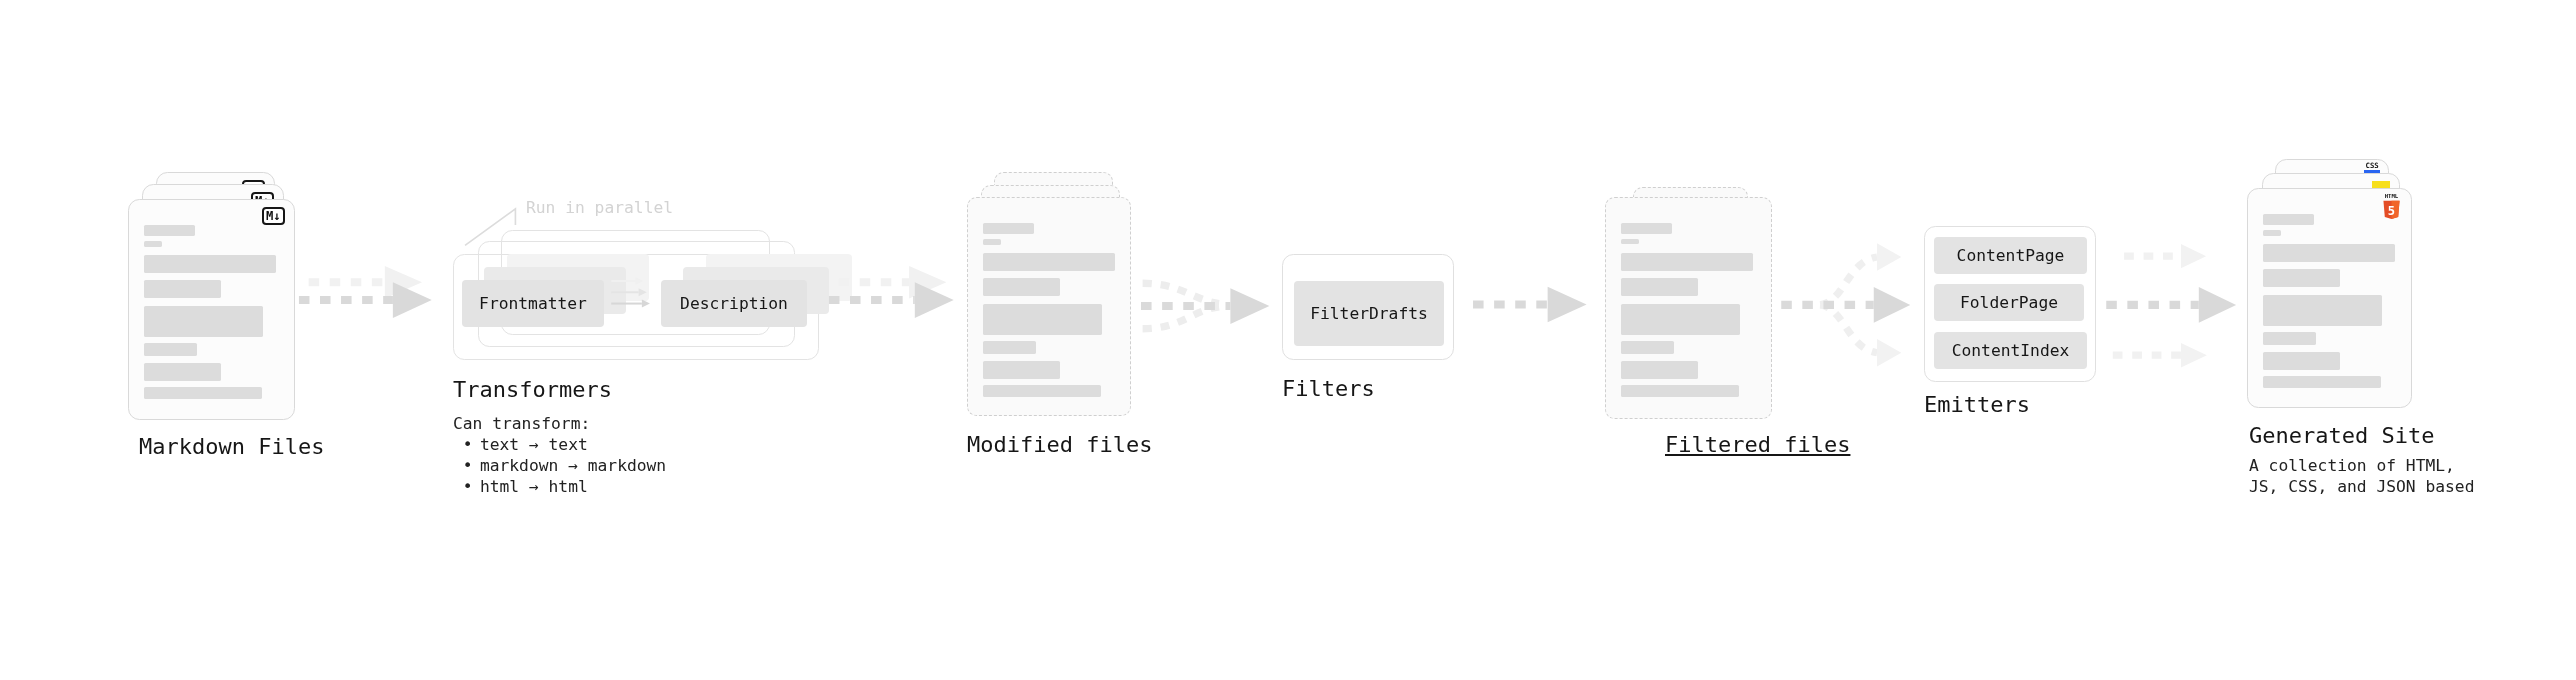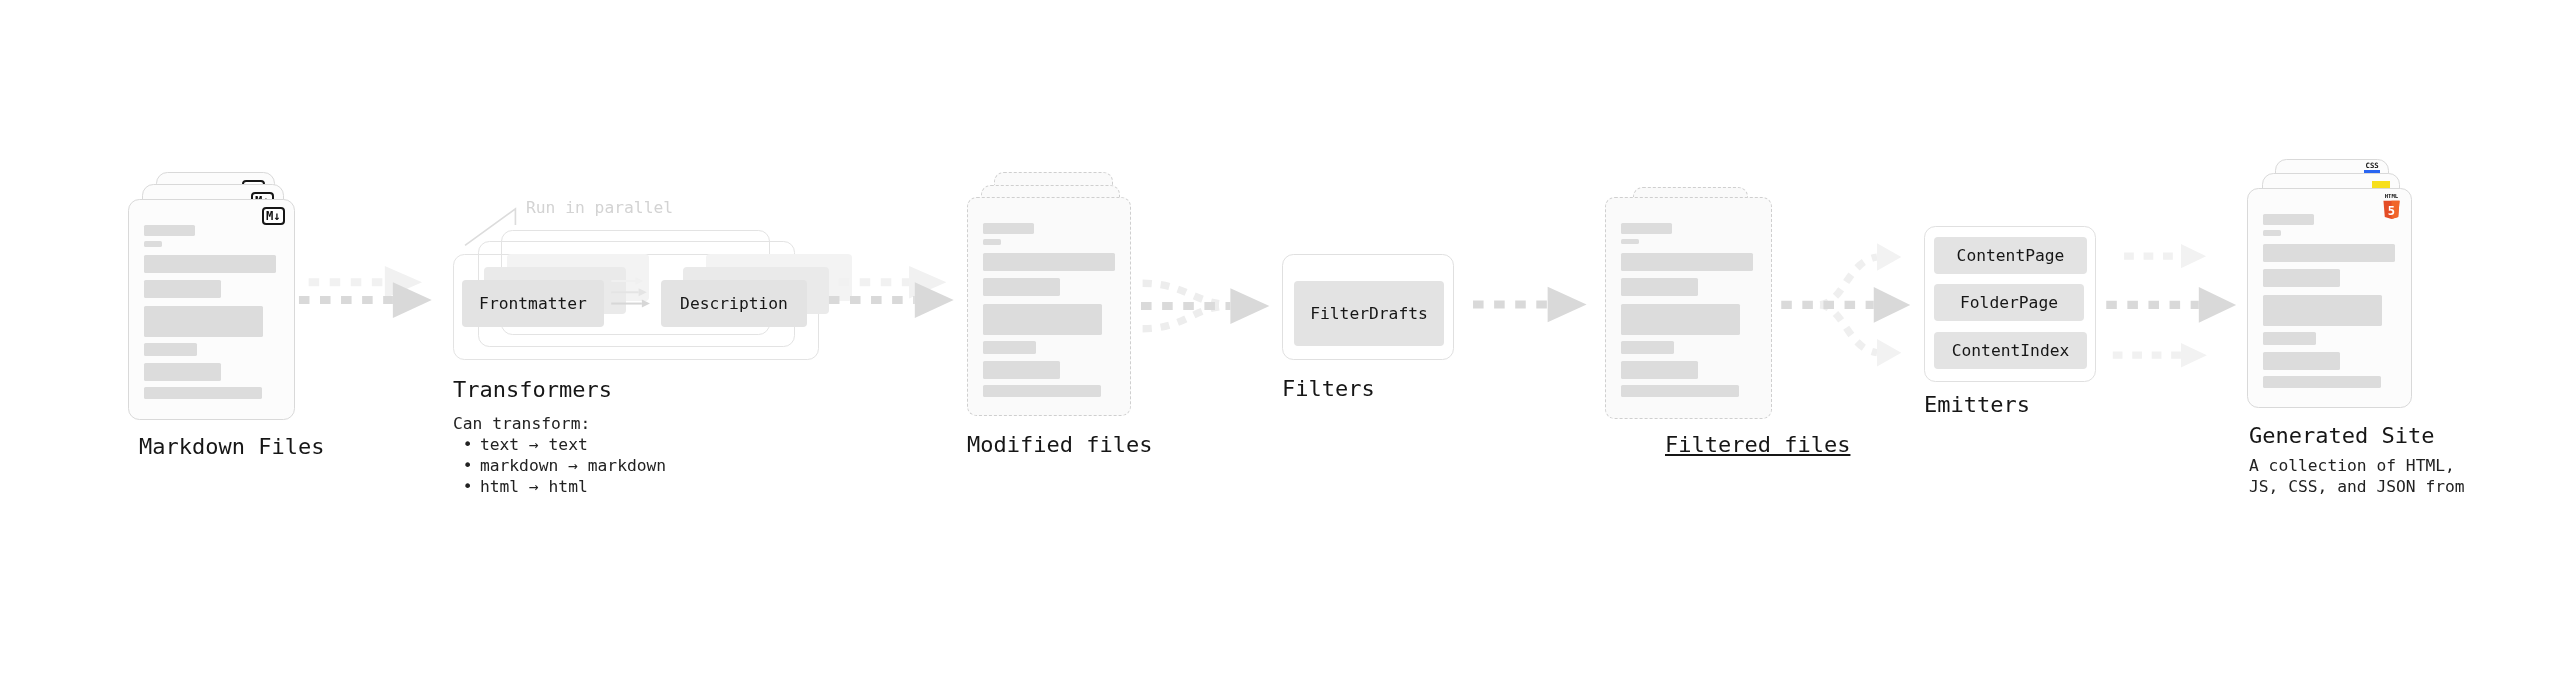--- a/index.html
+++ b/index.html
@@ -208,17 +208,17 @@
         <div class="bar" style="top: 80px; left: 15.4px; width: 77px; height: 18px;"></div>
         <div class="bar" style="top: 106px; left: 15.4px; width: 119px; height: 31px;"></div>
         <div class="bar" style="top: 143px; left: 15.4px; width: 53px; height: 13px;"></div>
         <div class="bar" style="top: 163px; left: 15.4px; width: 77px; height: 18px;"></div>
         <div class="bar" style="top: 187px; left: 15.4px; width: 118px; height: 12.2px;"></div>
       </div>
   </div>
   <div class="sec-title" style="left:2249px;top:423px;">Generated Site</div>
   <div class="sec-body" style="left:2249px;top:455px;">
     <div>A collection of HTML,</div>
-    <div>JS, CSS, and JSON from</div>
+    <div>JS, CSS, and JSON based</div>
   </div>
 
 </div>
 
 
 </body></html>

